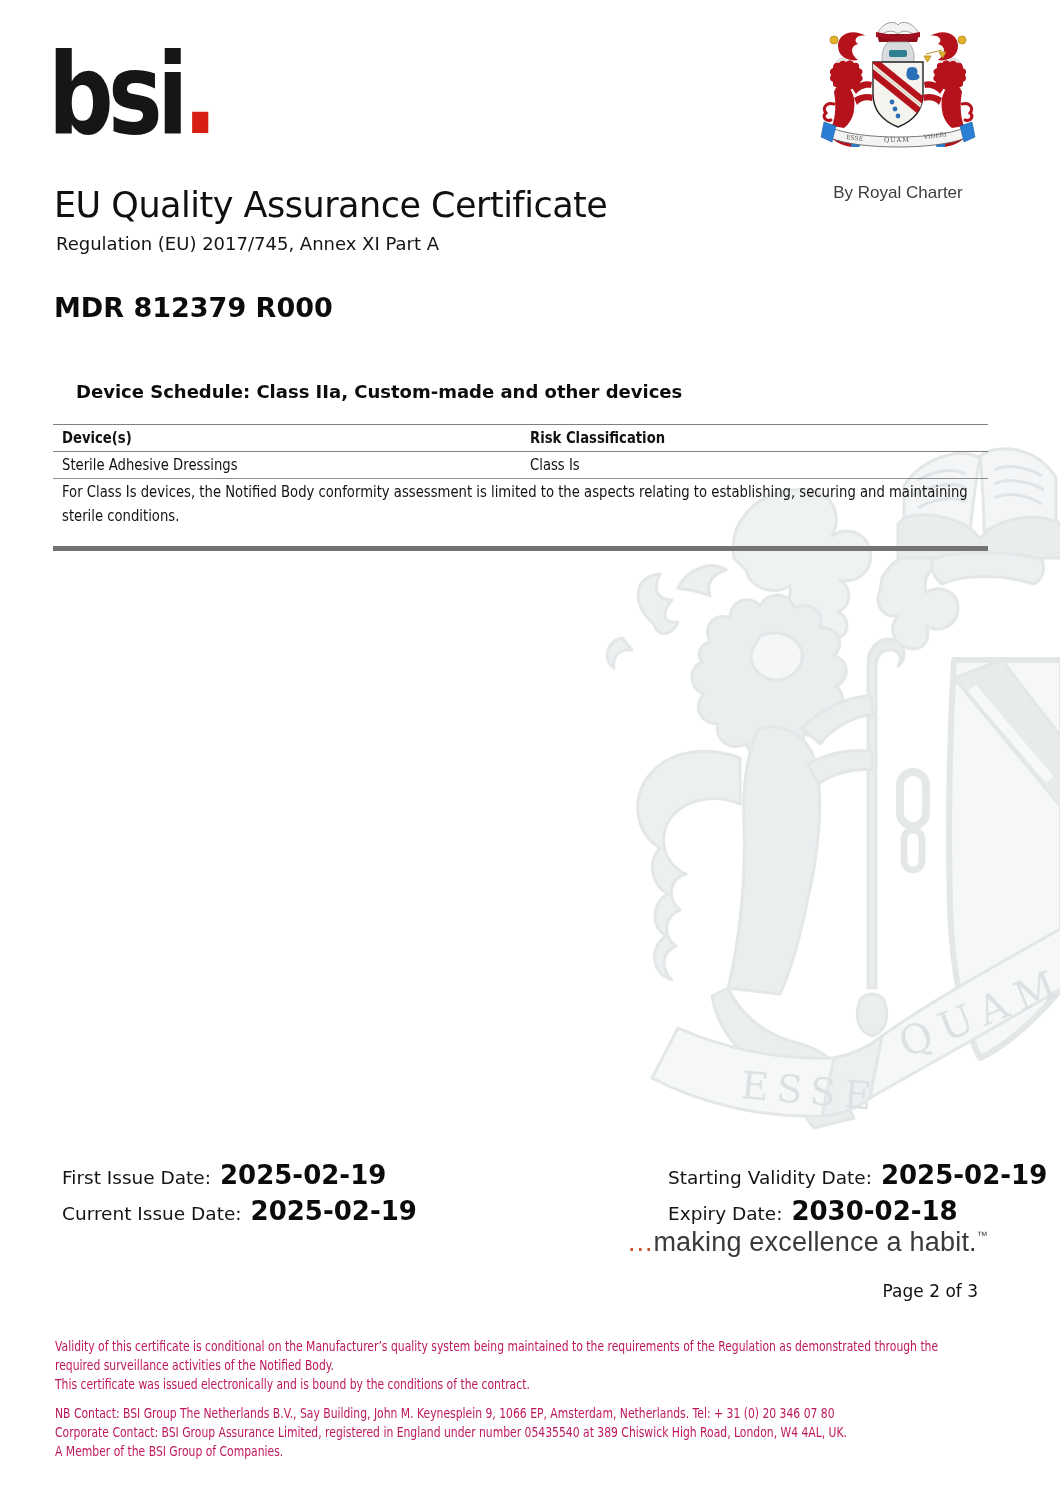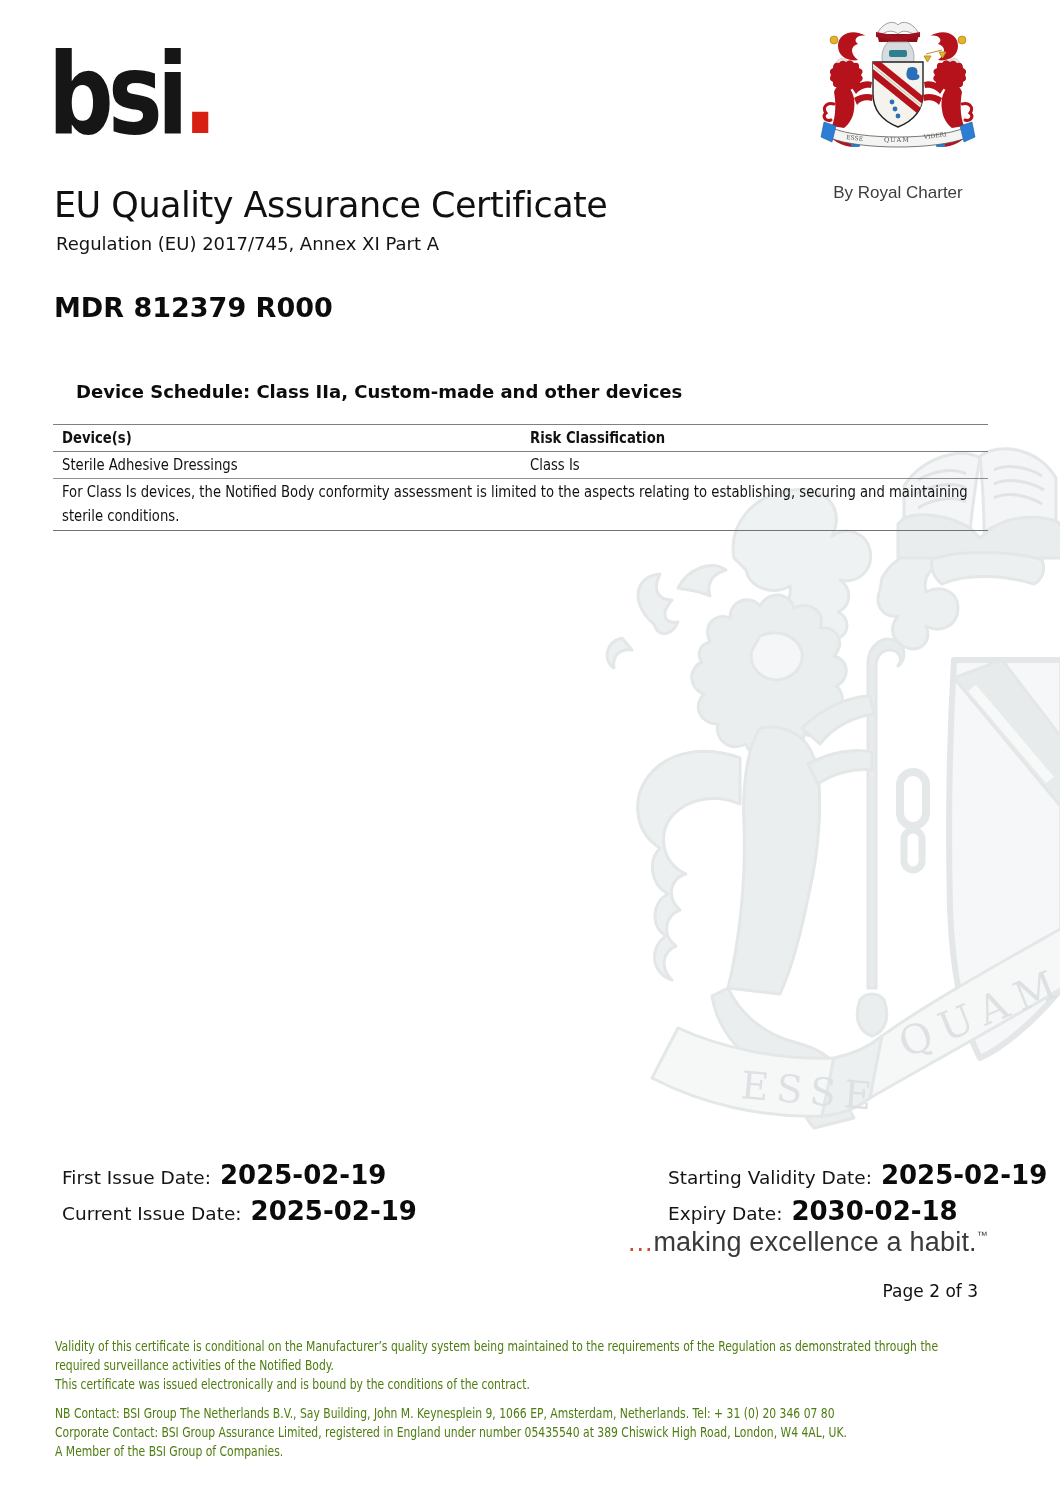--- a/index.html
+++ b/index.html
@@ -27,42 +27,42 @@
 
   
   .sched-heading { position:absolute; left:62px; top:381px; font-size:18px; font-weight:bold; color:#0c0c0c;margin-left:14px; }
   .dev-table { position:absolute; left:53px; top:424px; width:935px; font-size:16.5px; }
   .t-row { display:grid; grid-template-columns:477px 1fr; }
   .t-row.head { border-top:1px solid #7f7f7f; border-bottom:1px solid #7f7f7f; font-weight:bold; }
   .t-row.body { border-bottom:1px solid #8f8f8f; }
   .t-cell { padding:3px 0 4px 9px; }
   .t-cell.second { padding-left:0; }
   .cond { display:inline-block; transform:scaleX(0.8); transform-origin:0 50%; white-space:nowrap; }
-  .t-note { border-bottom:1px solid #737373; padding:1px 0 2px 9px; }
+  .t-note { border-bottom:5px solid #737373; padding:1px 0 18px 9px; }
   .t-note-inner { width:125%; transform:scaleX(0.8); transform-origin:0 0; line-height:24px; }
 
   
   .date-line { position:absolute; font-size:18.5px; color:#141414; white-space:nowrap; }
   .date-line strong { font-size:26px; margin-left:9px; color:#0b0b0b; }
   .d1 { left:62px;  top:1160px; }
   .d2 { left:62px;  top:1196px; }
   .d3 { left:668px; top:1160px; }
   .d4 { left:668px; top:1196px; }
 
   
   .tagline {
     position:absolute; right:72px; top:1227px; font-family:"Liberation Sans", sans-serif;
     font-size:27px; color:#3a3a3a; white-space:nowrap; letter-spacing:0.2px;
   }
   .tagline .dots { color:#c94e2a; letter-spacing:1px; }
   .tagline .tm { font-size:11px; vertical-align:top; position:relative; top:2px; color:#3a3a3a; }
   .page-ind { position:absolute; right:82px; top:1281px; font-size:17px; color:#101010; }
 
   
-  .footer-block { position:absolute; left:55px; width:905px; font-size:13.5px; color:#4d7c0f; }
+  .footer-block { position:absolute; left:55px; width:905px; font-size:13.5px; color:#be185d; }
   .fb1 { top:1337px; }
   .fb2 { top:1404px; }
   .footer-inner { width:125%; transform:scaleX(0.8); transform-origin:0 0; line-height:19px; }
 </style>
 </head>
 <body>
 
 <div class="page">
 
   <svg class="watermark" viewBox="0 0 560 730" aria-hidden="true">

